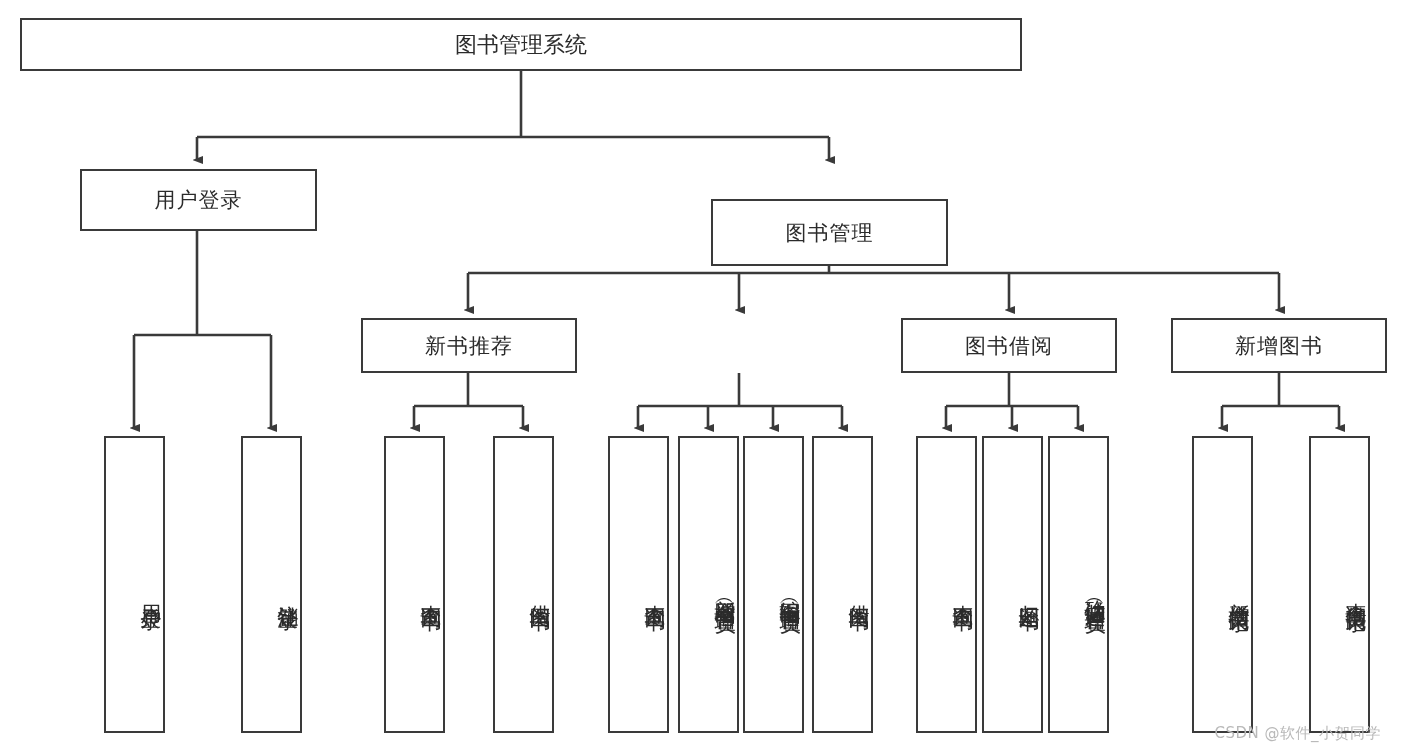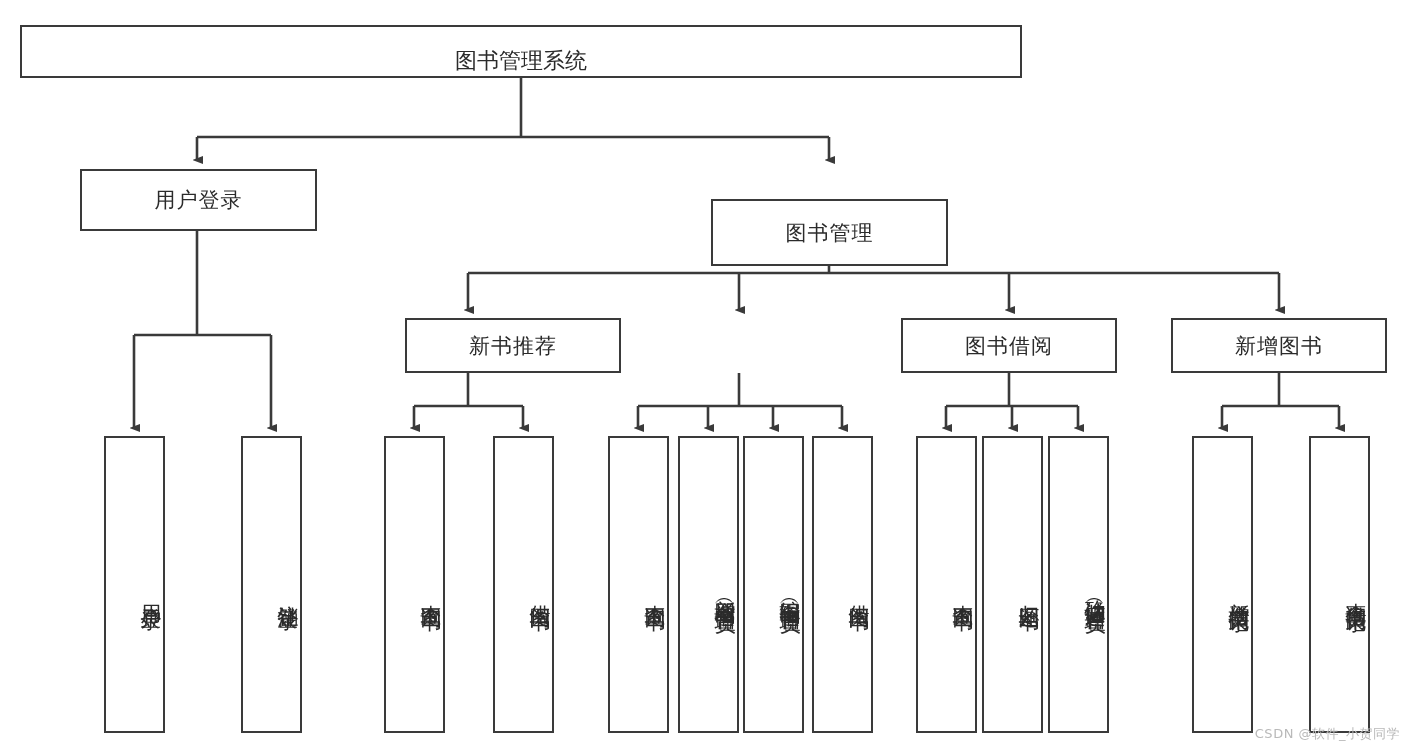--- a/index.html
+++ b/index.html
@@ -5,21 +5,21 @@
   html,body{margin:0;padding:0;background:#ffffff;}
   body{width:1405px;height:747px;font-family:"DejaVu Sans","Liberation Sans",sans-serif;}
   #stage{position:relative;width:1405px;height:747px;overflow:hidden;background:#fff;}
   #wires{position:absolute;left:0;top:0;width:1405px;height:747px;}
   .node{position:absolute;box-sizing:border-box;background:#fff;border:2px solid #3a3a3a;
         display:flex;align-items:center;justify-content:center;color:#2b2b2b;}
   .node.h{font-size:21px;letter-spacing:1px;}
   .node.root{font-size:22px;}
   .leaf{writing-mode:vertical-rl;text-orientation:upright;font-size:21px;line-height:1.22;
         letter-spacing:2px;padding-top:14px;align-items:flex-start;justify-content:center;}
-  .wm{position:absolute;right:5px;bottom:4px;font-size:13px;color:#b9b9b9;letter-spacing:.5px;}
+  .wm{position:absolute;right:24px;bottom:4px;font-size:15px;color:#b9b9b9;letter-spacing:.5px;}
 </style>
 </head>
 <body>
 
 <div id="stage">
 
   <svg id="wires" viewBox="0 0 1405 747" xmlns="http://www.w3.org/2000/svg">
     <defs>
       <marker id="ar" markerWidth="10" markerHeight="10" refX="4.6" refY="6" orient="auto" markerUnits="userSpaceOnUse">
         <path d="M0.6,0 L8.6,0 L4.6,11 Z" fill="#3a3a3a"></path>
@@ -62,32 +62,32 @@
       <path d="M1012,406 L1012,428" marker-end="url(#ar)"></path>
       <path d="M1078,406 L1078,428" marker-end="url(#ar)"></path>
 
       <path d="M1279,373 L1279,406"></path>
       <path d="M1222,406 L1339,406"></path>
       <path d="M1222,406 L1222,428" marker-end="url(#ar)"></path>
       <path d="M1339,406 L1339,428" marker-end="url(#ar)"></path>
     </g>
   </svg>
 
-  <div class="node root" style="left:20px;top:25px;width:1002px;height:53px;align-items:flex-end;">
+  <div class="node root" style="left:20px;top:18px;width:1002px;height:53px;">
     <span>图书管理系统</span>
   </div>
 
   <div class="node h" style="left:80px;top:169px;width:237px;height:62px;">
     <span>用户登录</span>
   </div>
   <div class="node h" style="left:711px;top:169px;width:237px;height:67px;margin-top:30px;">
     <span>图书管理</span>
   </div>
 
-  <div class="node h" style="left:361px;top:318px;width:216px;height:55px;margin-left:44px;">
+  <div class="node h" style="left:361px;top:318px;width:216px;height:55px;">
     <span>新书推荐</span>
   </div>
   <div class="node h" style="left:901px;top:318px;width:216px;height:55px;">
     <span>图书借阅</span>
   </div>
   <div class="node h" style="left:1171px;top:318px;width:216px;height:55px;">
     <span>新增图书</span>
   </div>
 
   <div class="node leaf" style="left:104px;top:436px;width:61px;height:297px;">

